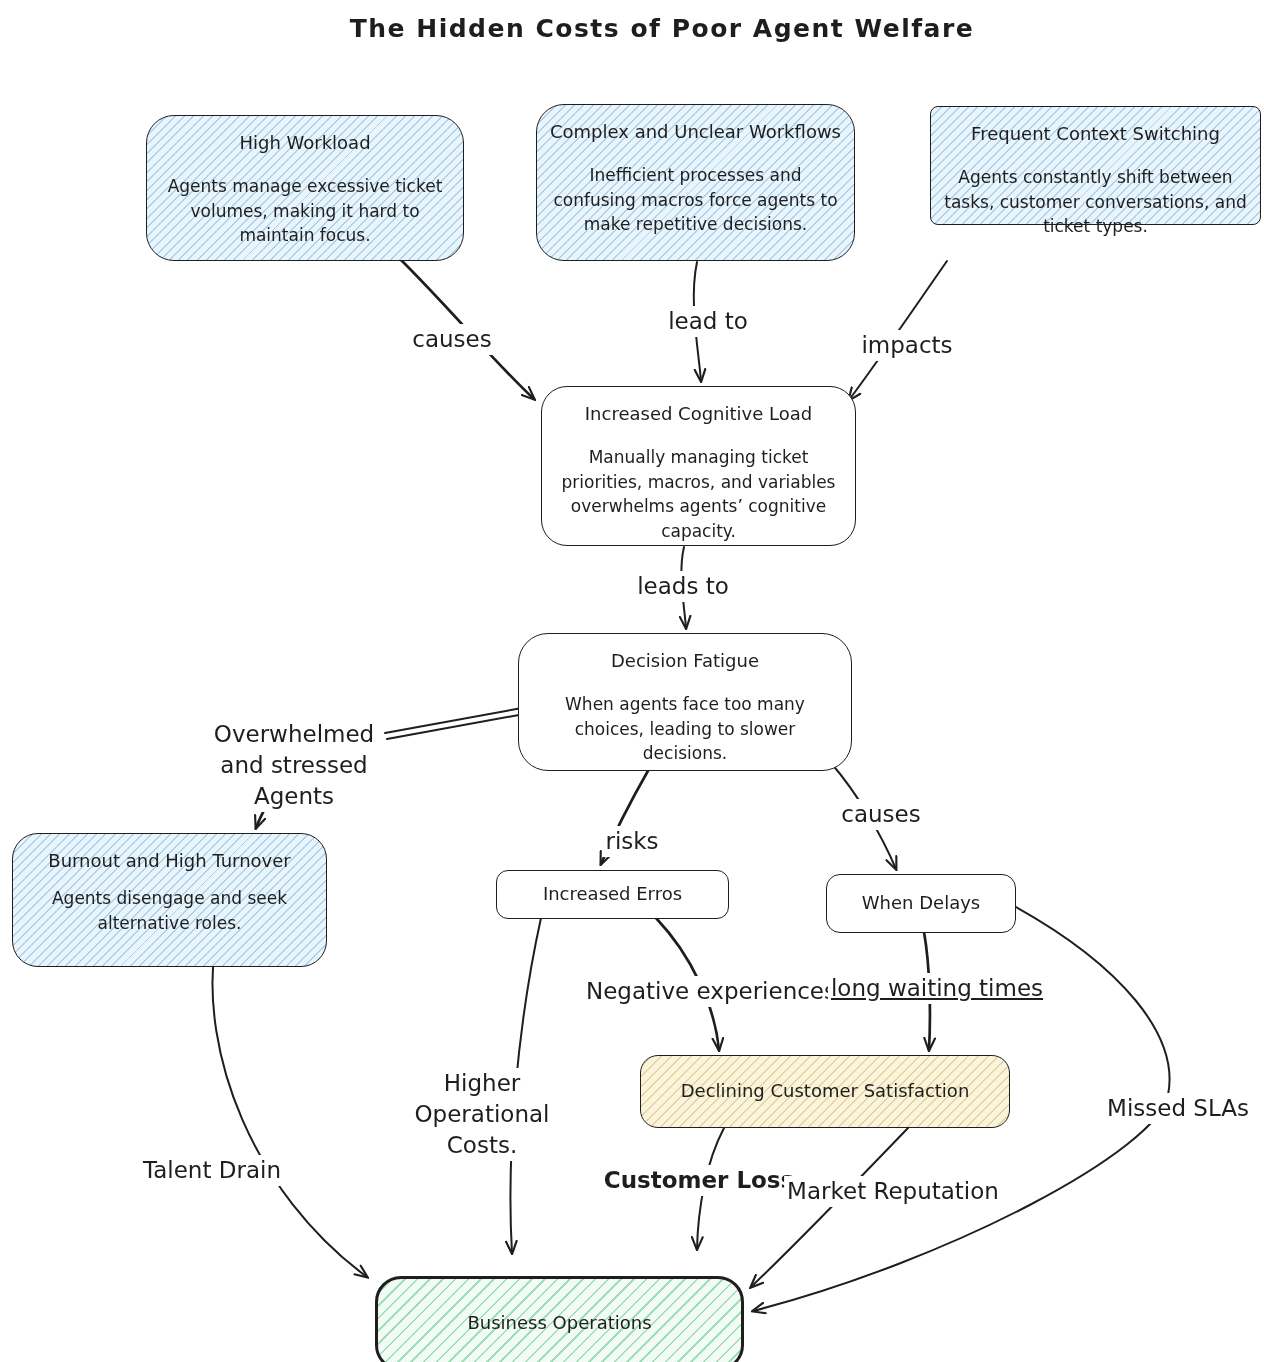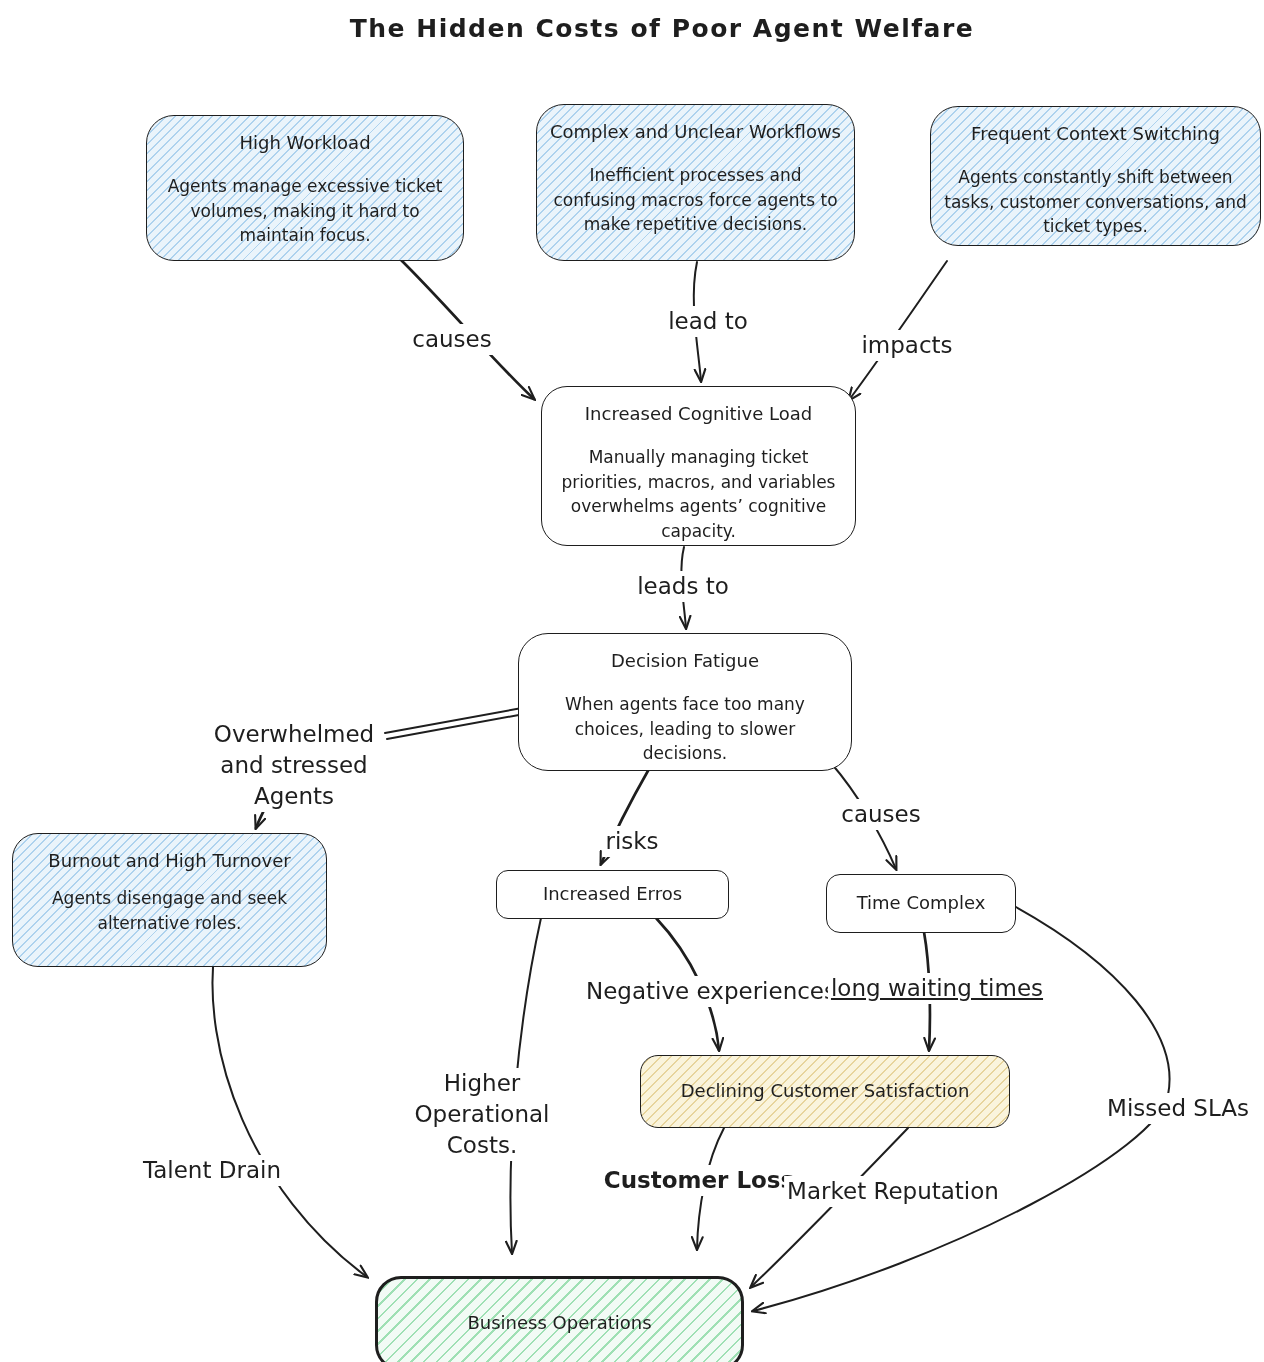--- a/index.html
+++ b/index.html
@@ -68,21 +68,21 @@
   <div class="node fill-blue" style="left:146px;top:115px;width:318px;height:146px;border-radius:28px;">
     <div class="node-title">High Workload</div>
     <div class="node-body">Agents manage excessive ticket volumes, making it hard to maintain focus.</div>
   </div>
 
   <div class="node fill-blue" style="left:536px;top:104px;width:319px;height:157px;border-radius:28px;">
     <div class="node-title">Complex and Unclear Workflows</div>
     <div class="node-body">Inefficient processes and confusing macros force agents to make repetitive decisions.</div>
   </div>
 
-  <div class="node fill-blue" style="left:930px;top:106px;width:331px;height:140px;border-radius:28px;padding-left:6px;padding-right:6px;">
+  <div class="node fill-blue" style="left:930px;top:106px;width:331px;height:119px;border-radius:8px;padding-left:6px;padding-right:6px;">
     <div class="node-title">Frequent Context Switching</div>
     <div class="node-body">Agents constantly shift between tasks, customer conversations, and ticket types.</div>
   </div>
 
   <div class="node fill-white" style="left:541px;top:386px;width:315px;height:160px;border-radius:26px;">
     <div class="node-title">Increased Cognitive Load</div>
     <div class="node-body">Manually managing ticket priorities, macros, and variables overwhelms agents’ cognitive capacity.</div>
   </div>
 
   <div class="node fill-white" style="left:518px;top:633px;width:334px;height:138px;border-radius:30px;">
@@ -93,21 +93,21 @@
   <div class="node fill-blue" style="left:12px;top:833px;width:315px;height:134px;border-radius:26px;">
     <div class="node-title" style="margin-bottom:12px;">Burnout and High Turnover</div>
     <div class="node-body">Agents disengage and seek alternative roles.</div>
   </div>
 
   <div class="node fill-white single" style="left:496px;top:870px;width:233px;height:49px;border-radius:12px;">
     <div class="node-title">Increased Erros</div>
   </div>
 
   <div class="node fill-white single" style="left:826px;top:874px;width:190px;height:59px;border-radius:14px;">
-    <div class="node-title">Time Complex</div>
+    <div class="node-title">When Delays</div>
   </div>
 
   <div class="node fill-yellow single" style="left:640px;top:1055px;width:370px;height:73px;border-radius:18px;">
     <div class="node-title">Declining Customer Satisfaction</div>
   </div>
 
   <div class="node fill-green single" style="left:375px;top:1276px;width:369px;height:95px;border-radius:26px;border-width:3px;">
     <div class="node-title">Business Operations</div>
   </div>
 

